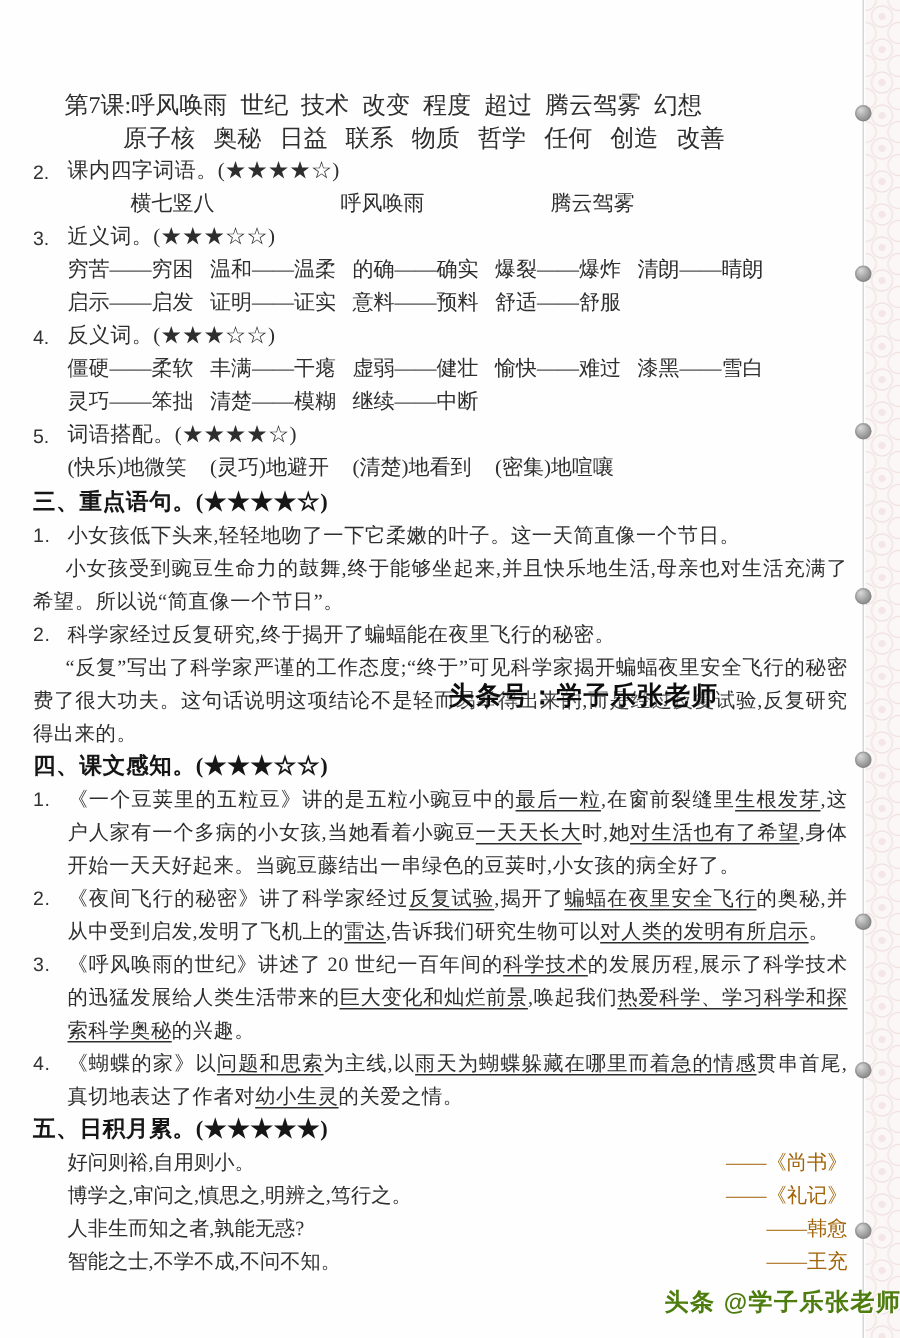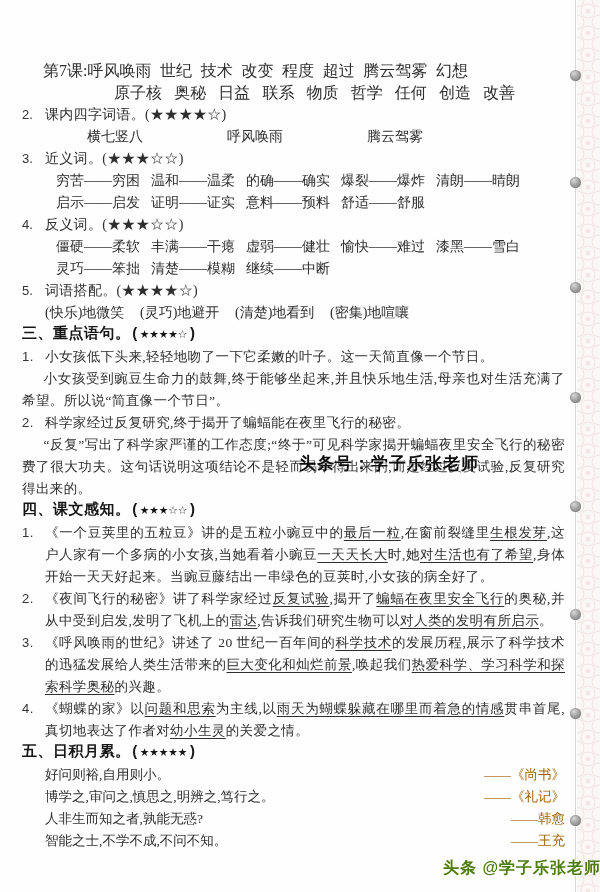--- a/index.html
+++ b/index.html
@@ -31,32 +31,32 @@
     background:radial-gradient(circle at 35% 30%, #d8d8d8, #9b9b9b 55%, #787878 100%);
     box-shadow:inset 0 0 0 1px rgba(120,120,120,.35);
   }
 
   
   .doc{position:absolute;left:22px;top:60px;width:543px;font-size:14px;line-height:22px;}
   .doc p{margin:0;}
 
   .wrow{display:flex;justify-content:space-between;font-size:16px;}
   .wrow1{margin-left:21px;width:425px;}
-  .wrow2{margin-left:92px;width:401px;align-items:center;}
+  .wrow2{margin-left:60px;width:401px;align-items:center;}
 
   .ihead{position:relative;padding-left:23px;}
   .num{position:absolute;left:0;top:0;font-family:"Liberation Sans","DejaVu Sans",sans-serif;font-size:13px;color:#333;}
   .ititle{letter-spacing:.3px;}
 
   .cols3{display:grid;grid-template-columns:repeat(3,140px);padding-left:23px;text-align:center;}
-  .grid5{display:grid;grid-template-columns:repeat(5,95px);padding-left:23px;text-align:right;}
+  .grid5{display:grid;grid-template-columns:repeat(5,95px);padding-left:23px;}
   .grid4{display:grid;grid-template-columns:repeat(4,95px);padding-left:23px;}
 
   .sec-head{
-    font-family:Liberation Mono, monospace;
+    font-family:Liberation Serif, serif;
     font-weight:700;font-size:15px;color:#161616;letter-spacing:.5px;
   }
   .item{position:relative;padding-left:23px;font-size:13.5px;letter-spacing:.4px;text-align:justify;}
   .ans{margin-left:23px;text-indent:1.6em;font-size:13.5px;letter-spacing:.4px;text-align:justify;}
   .u{text-decoration:underline;text-underline-offset:3px;text-decoration-thickness:1px;}
 
   .ql{display:flex;justify-content:space-between;margin-left:23px;font-size:13.5px;}
   .ql .src{color:#a16207;margin-left:38px;}
 
   .wm-mid{

